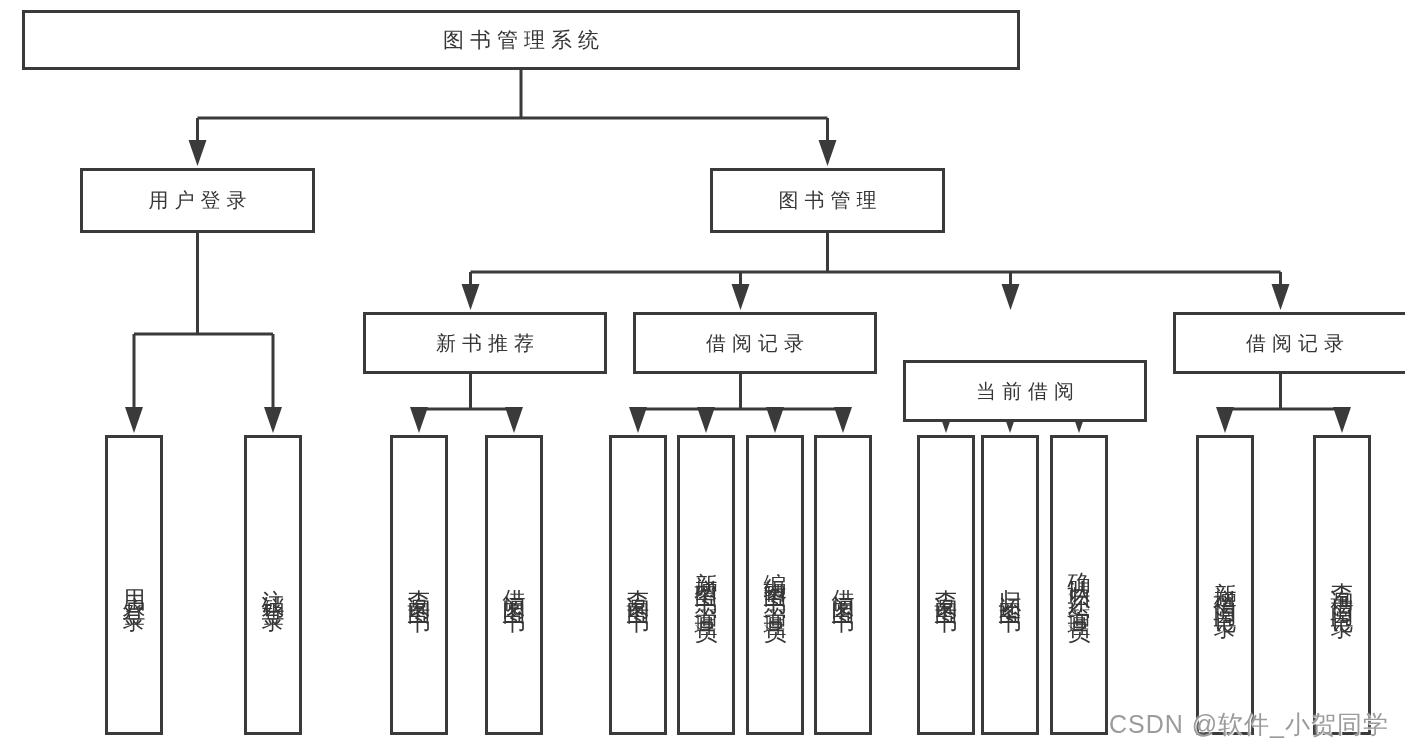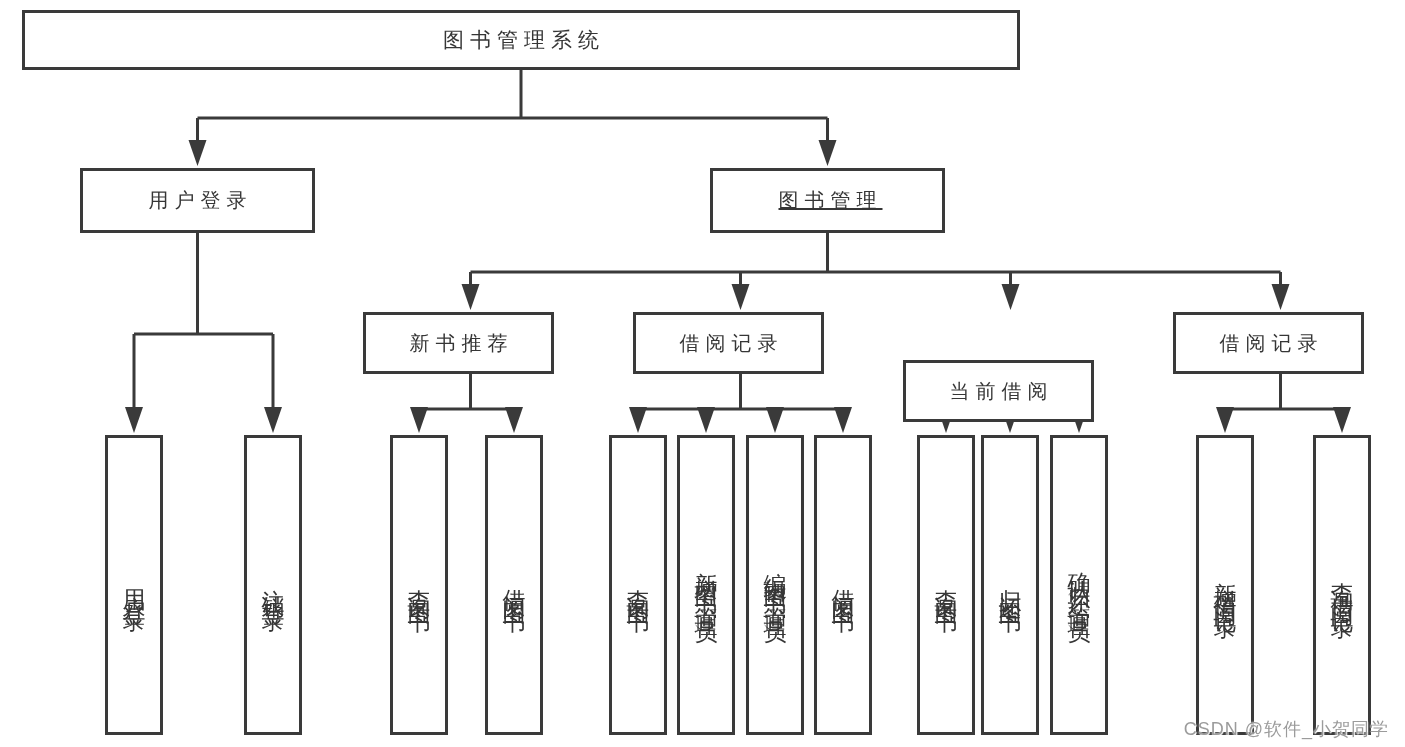--- a/index.html
+++ b/index.html
@@ -8,35 +8,35 @@
   .svg-layer{position:absolute;left:0;top:0;width:1405px;height:747px;pointer-events:none;}
   .node{
     position:absolute;box-sizing:border-box;background:#ffffff;
     border:3px solid #3a3a3a;display:flex;align-items:center;justify-content:center;
     color:#363636;
   }
   .h-label{font-size:20px;letter-spacing:6px;text-indent:6px;white-space:nowrap;}
   .root{left:22px;top:10px;width:998px;height:60px;justify-content:center;}
   .root .h-label{font-size:21px;}
   .lvl2-a{left:80px;top:168px;width:235px;height:65px;}
-  .lvl2-b{left:710px;top:168px;width:235px;height:65px;text-decoration:underline;}
-  .lvl3{top:312px;width:191px;height:62px;}
+  .lvl2-b{left:710px;top:168px;width:235px;height:65px;}
+  .lvl3{top:312px;width:244px;height:62px;}
   .lvl3-a{left:363px;} .lvl3-b{left:633px;} .lvl3-c{left:903px;margin-top:48px;} .lvl3-d{left:1173px;}
   .leaf{top:435px;width:58px;height:300px;}
   .v-label{
     writing-mode:vertical-rl;text-orientation:mixed;
     font-size:23px;letter-spacing:7px;line-height:1;white-space:nowrap;color:#363636;
   }
   .leaf-1{left:105px;}  .leaf-2{left:244px;}
   .leaf-3{left:390px;}  .leaf-4{left:485px;}
   .leaf-5{left:609px;}  .leaf-6{left:677px;}  .leaf-7{left:746px;}  .leaf-8{left:814px;}
   .leaf-9{left:917px;}  .leaf-10{left:981px;} .leaf-11{left:1050px;}
   .leaf-12{left:1196px;} .leaf-13{left:1313px;}
   .watermark{
-    position:absolute;right:16px;bottom:6px;font-size:18px;color:#9b9b9b;
+    position:absolute;right:16px;bottom:6px;font-size:25px;color:#9b9b9b;
     letter-spacing:1px;text-shadow:0 0 2px #ffffff,1px 1px 1px #ffffff;white-space:nowrap;
   }
 </style>
 </head>
 <body>
 
 <div class="canvas">
 
   <svg class="svg-layer" width="1405" height="747" viewBox="0 0 1405 747" xmlns="http://www.w3.org/2000/svg">
     <g stroke="#3a3a3a" stroke-width="3" fill="none">

